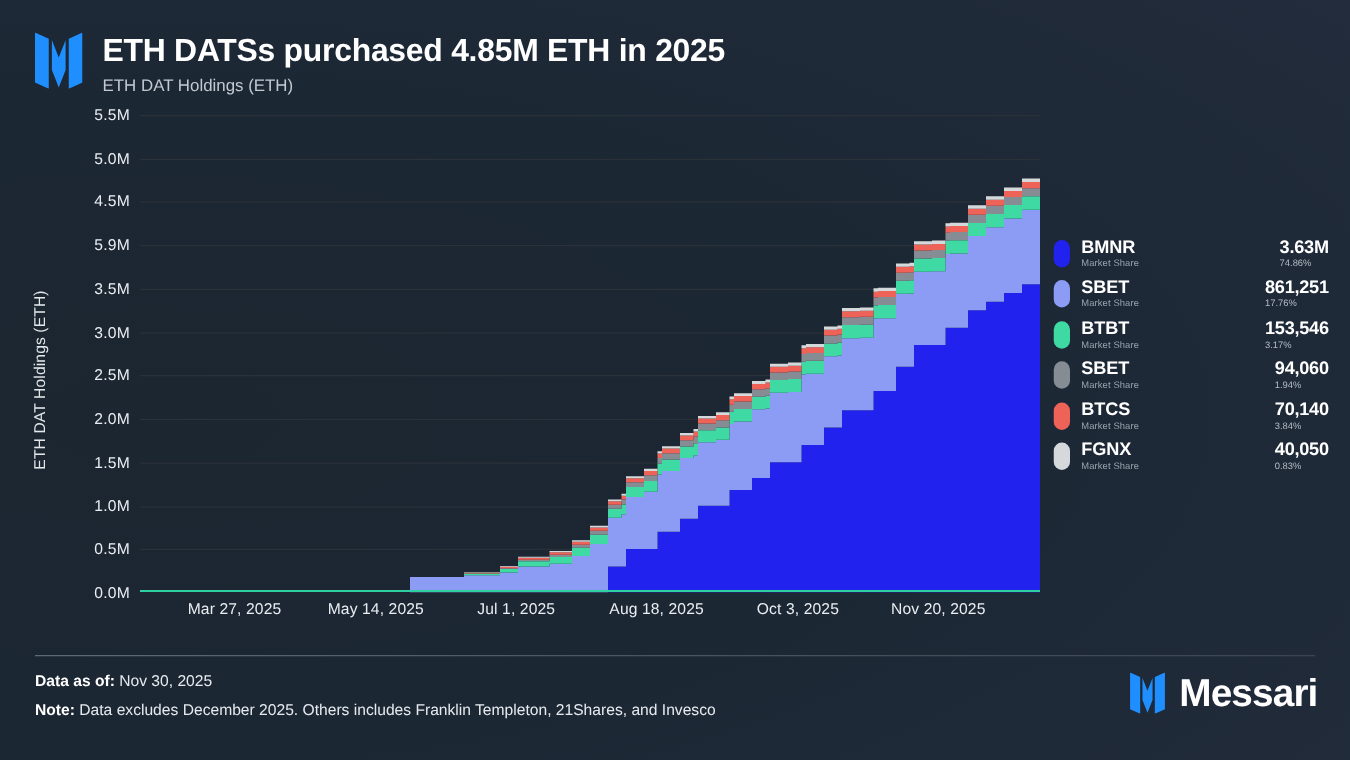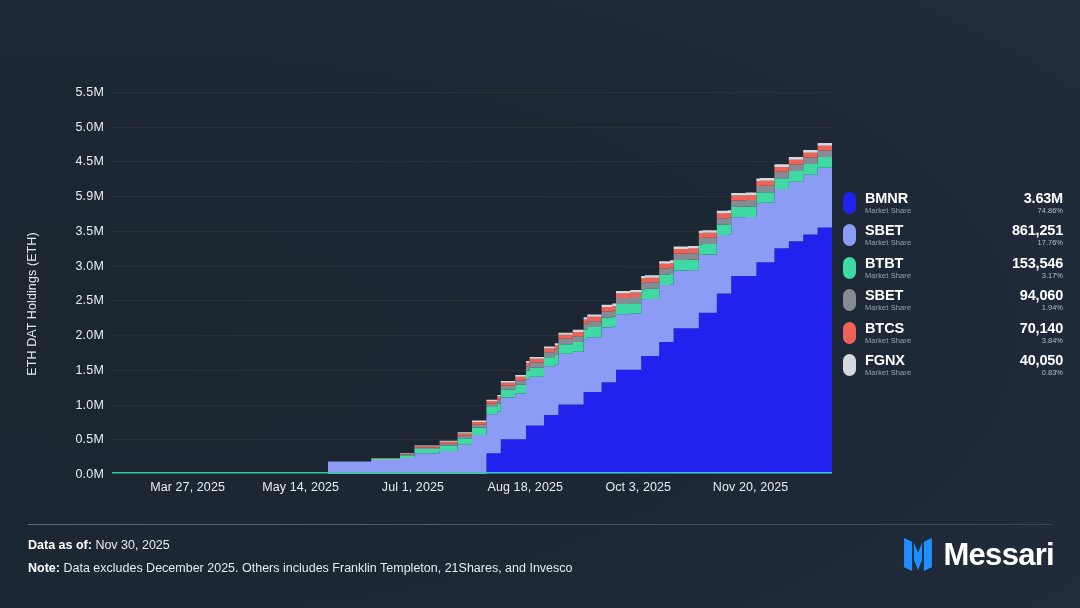--- a/index.html
+++ b/index.html
@@ -58,21 +58,21 @@
   }
   .legend-title{
     font-size:13px; font-weight:bold; color:#ffffff; letter-spacing:.1px;
     padding-bottom:5px; border-bottom:1px solid #3a4450; white-space:nowrap;
   }
   .lrow{ display:flex; align-items:center; height:31.5px; margin-top:1px; }
   .swatch{ width:13px; height:22px; border-radius:7px; flex:none; margin-right:9px; }
   .lmid{ flex:1; min-width:0; }
   .lticker{ font-size:14.5px; font-weight:bold; color:#ffffff; line-height:16px; letter-spacing:-0.1px; }
   .lms{ font-size:7.5px; color:#9aa4b0; line-height:10px; letter-spacing:.1px; }
-  .lright{ text-align:right; }
+  .lright{ text-align:left; }
   .lval{ font-size:14.5px; font-weight:bold; color:#ffffff; line-height:16px; letter-spacing:-0.2px; }
   .lpct{ font-size:7.5px; color:#b6bec8; line-height:10px; }
 
   
   .divider{
     position:absolute; left:28px; top:524px; width:1024px; height:1px;
     background:linear-gradient(90deg,#5d6a78,#49535f 55%,#3b444f);
   }
   .footer{ position:absolute; left:28px; top:534px; }
   .fline{ font-size:12.5px; color:#e6eaee; line-height:22.5px; white-space:nowrap; }
@@ -82,20 +82,31 @@
     display:flex; align-items:center;
   }
   .footer-logo .brand-mark2{ width:28px; height:33px; margin-right:11px; }
   .wordmark{ font-size:31px; font-weight:bold; color:#ffffff; letter-spacing:-0.7px; line-height:33px; }
 </style>
 </head>
 <body>
 
 <div id="root">
 
+  <div class="header">
+    <svg class="brand-mark" viewBox="0 0 38 45">
+      <path d="M0 0 L11 5 L11 45 L0 40 Z" fill="#1f8fff"></path>
+      <path d="M13.5 6 L19 20 L24.5 6 L24.5 30 L19 44 L13.5 30 Z" fill="#1f8fff"></path>
+      <path d="M27 5 L38 0 L38 40 L27 45 Z" fill="#1f8fff"></path>
+    </svg>
+    <div class="head-txt">
+      <div class="title">ETH DATSs purchased 4.85M ETH in 2025</div>
+      <div class="subtitle">ETH DAT Holdings (ETH)</div>
+    </div>
+  </div>
 
   <div class="plot-wrap">
     <div class="ylabel">ETH DAT Holdings (ETH)</div>
     <div class="ytick-col" id="ytick-col">
         <div class="ytick" style="top: 382px;">0.0M</div>
         <div class="ytick" style="top: 347.273px;">0.5M</div>
         <div class="ytick" style="top: 312.545px;">1.0M</div>
         <div class="ytick" style="top: 277.818px;">1.5M</div>
         <div class="ytick" style="top: 243.091px;">2.0M</div>
         <div class="ytick" style="top: 208.364px;">2.5M</div>

